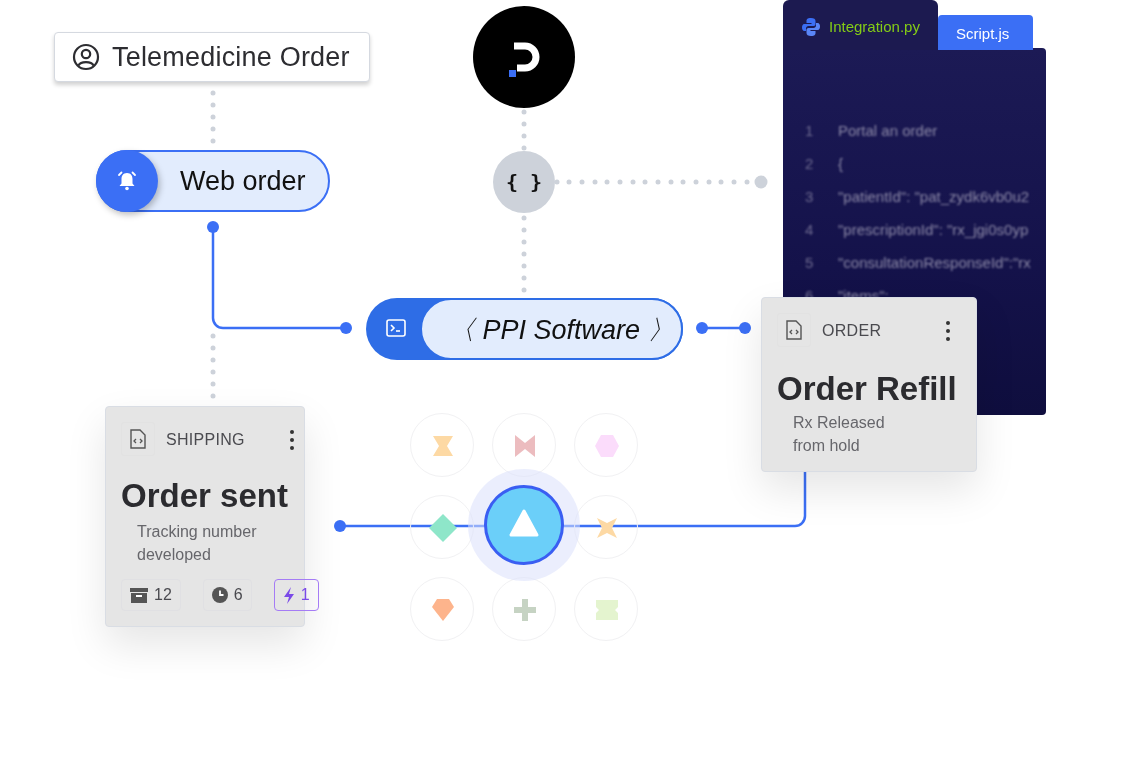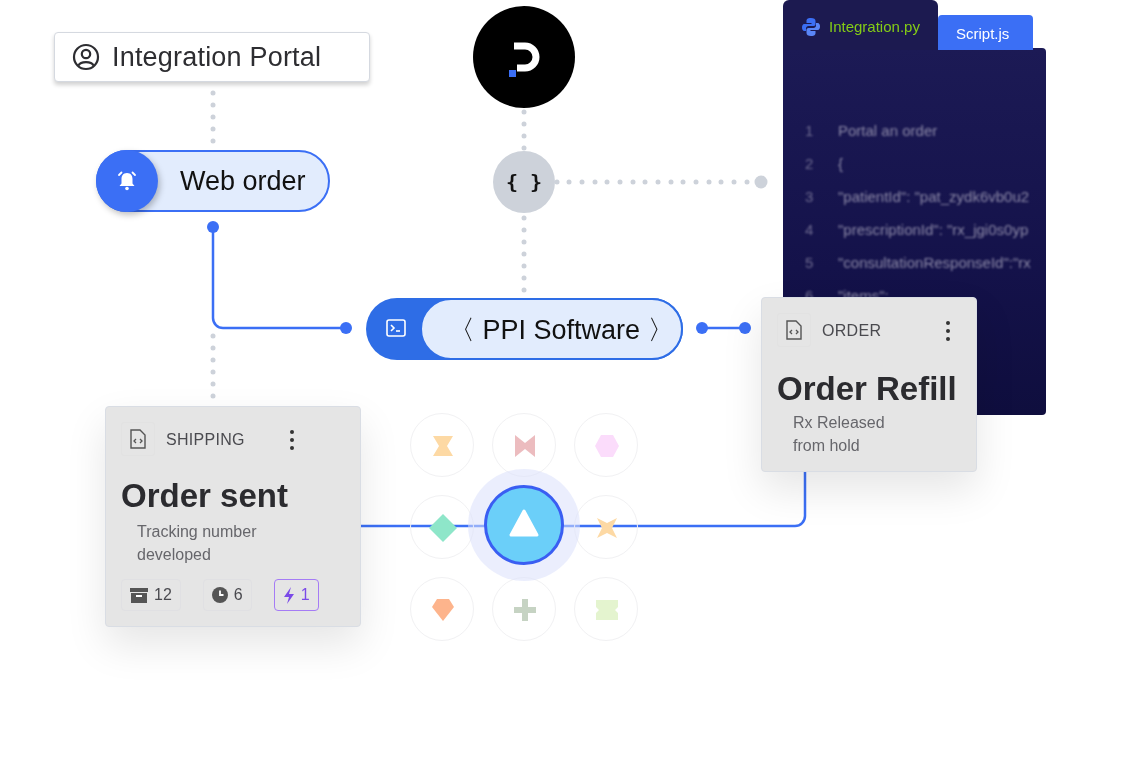--- a/index.html
+++ b/index.html
@@ -19,42 +19,42 @@
   .pill-web .circ { position:absolute; left:-2px; top:-2px; width:62px; height:62px; border-radius:50%; background:#3b6ff5; box-shadow:2px 3px 6px rgba(0,0,0,0.25); display:flex; align-items:center; justify-content:center; }
   .pill-web .lbl { position:absolute; left:82px; top:14px; font-size:27px; color:#111; }
 
   
   .logo { left:473px; top:6px; width:102px; height:102px; border-radius:50%; background:#000; }
   .braces { left:493px; top:151px; width:62px; height:62px; border-radius:50%; background:#cdd2da; display:flex; align-items:center; justify-content:center; font-family:"DejaVu Sans Mono", monospace; font-weight:bold; font-size:20px; color:#111; }
 
   
   .pill-ppi { left:366px; top:298px; width:317px; height:62px; box-sizing:border-box; border-radius:31px; background:#2e6de6; }
   .pill-ppi .inner { position:absolute; left:54px; top:0; right:0; bottom:0; border:2.5px solid #2e6de6; border-radius:31px; background:#e2ecfd; box-sizing:border-box; }
-  .pill-ppi .lbl { position:absolute; left:82px; top:14px; font-size:27px; color:#111; white-space:nowrap; }
+  .pill-ppi .lbl { position:absolute; left:82px; top:14px; font-size:27px; color:#111; white-space:nowrap;font-style:italic; }
   .pill-ppi .term { position:absolute; left:20px; top:21px; width:20px; height:18px; }
 
   
   .tab-py { left:783px; top:0; width:155px; height:50px; background:#1c1a50; border-radius:6px 6px 0 0; }
   .tab-py .lbl { position:absolute; left:46px; top:18px; font-size:15px; color:#84cc16; }
   .tab-js { left:938px; top:15px; width:95px; height:35px; background:#3b6ff5; border-radius:4px 4px 0 0; }
   .tab-js .lbl { position:absolute; left:18px; top:10px; font-size:15px; color:#fff; }
   .editor { left:783px; top:48px; width:263px; height:367px; background:linear-gradient(180deg,#1c1a55 0%, #14124a 60%, #0f0e3e 100%); border-radius:0 4px 4px 4px; overflow:hidden; }
   .editor .line { position:absolute; left:0; height:20px; font-size:15px; color:#8d8aa8; filter:blur(0.8px); white-space:nowrap; }
   .editor .num { position:absolute; left:22px; width:14px; color:#6e6b90; }
   .editor .txt { position:absolute; left:55px; }
 
   
   .card { background:#e5e5e5; border:1.5px solid #d9dde4; border-radius:4px; box-shadow:0 18px 40px rgba(0,0,0,0.10); box-sizing:border-box; }
   .card .fico { position:absolute; left:15px; top:15px; width:34px; height:34px; border:1.5px solid #e2e2e2; border-radius:3px; box-sizing:border-box; display:flex; align-items:center; justify-content:center; }
   .card .cat { position:absolute; left:60px; top:24px; font-size:16px; color:#4a4a4f; letter-spacing:0.3px; }
   .card .kebab { position:absolute; top:22px; width:6px; height:22px; }
   .card .title { position:absolute; left:15px; font-size:33px; font-weight:bold; color:#2b2b2f; white-space:nowrap;margin-top:8px; }
   .card .desc { position:absolute; left:31px; font-size:16px; color:#66666b; line-height:23px; }
 
-  .card-ship { left:105px; top:406px; width:256px; height:221px; }
+  .card-ship { left:105px; top:406px; width:200px; height:221px; }
   .card-order { left:761px; top:297px; width:216px; height:175px; }
 
   .chips { position:absolute; left:15px; top:172px; display:flex; gap:22px; }
   .chip { height:32px; box-sizing:border-box; border:1.5px solid #e0e0e3; border-radius:4px; display:flex; align-items:center; padding:0 8px; gap:6px; font-size:16px; color:#4a4a4f; }
   .chip.accent { border-color:#a57cf5; color:#7b4ae8; }
 
   
   .ring { width:64px; height:64px; border-radius:50%; border:1.5px solid #f1f1f3; box-sizing:border-box; }
   .hub-halo { left:468px; top:469px; width:112px; height:112px; border-radius:50%; background:rgba(218,224,252,0.55); }
   .hub { left:484px; top:485px; width:80px; height:80px; border-radius:50%; background:#6bcff9; border:3px solid #3a5ef2; box-sizing:border-box; }
@@ -123,21 +123,21 @@
     <circle cx="340" cy="526" r="6"></circle>
   </g>
 </svg>
 
 <div class="abs portal">
   <svg class="ico" viewBox="0 0 28 28">
     <circle cx="14" cy="14" r="12" fill="none" stroke="#2d2d31" stroke-width="2.2"></circle>
     <circle cx="14" cy="11" r="4.2" fill="none" stroke="#2d2d31" stroke-width="2.2"></circle>
     <path d="M6.5 22.5 C8.5 18 19.5 18 21.5 22.5" fill="none" stroke="#2d2d31" stroke-width="2.2"></path>
   </svg>
-  <span class="lbl">Integration Portal</span>
+  <span class="lbl">Telemedicine Order</span>
 </div>
 
 <div class="abs pill-web">
   <div class="circ">
     <svg width="24" height="24" viewBox="0 0 24 24">
       <path d="M12 4 C8 4 6.5 7 6.5 10 V14.5 L4.5 17 H19.5 L17.5 14.5 V10 C17.5 7 16 4 12 4 Z" fill="#fff"></path>
       <circle cx="12" cy="19.5" r="1.8" fill="#fff"></circle>
       <path d="M4 6 L6.5 3.5 M20 6 L17.5 3.5" stroke="#fff" stroke-width="1.8" stroke-linecap="round"></path>
     </svg>
   </div>

